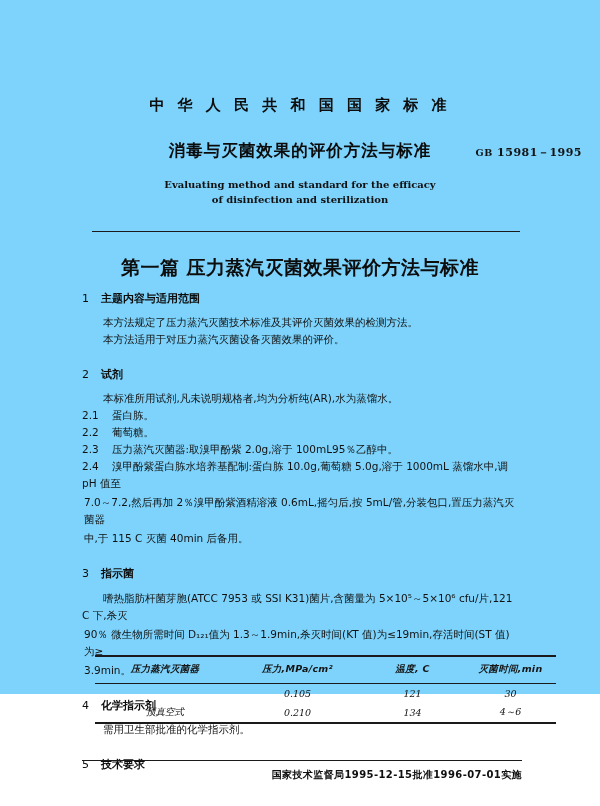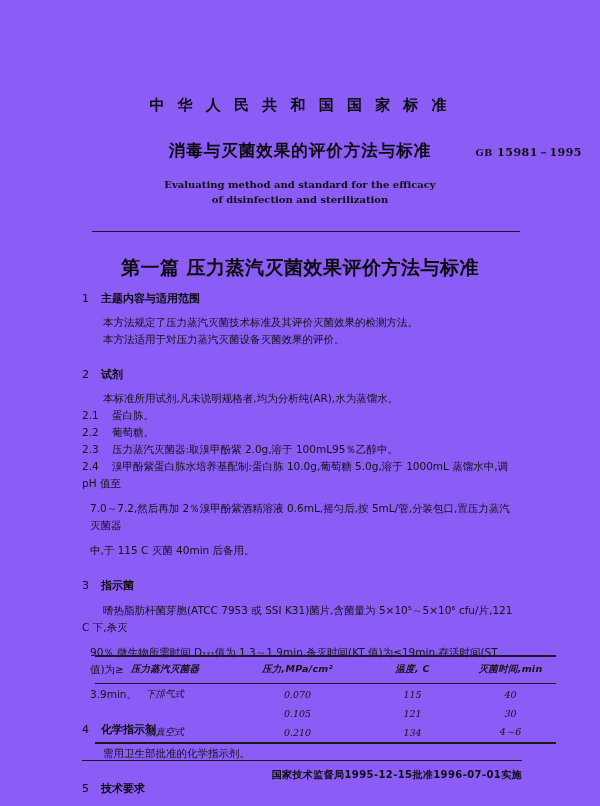--- a/index.html
+++ b/index.html
@@ -13,22 +13,22 @@
     font-family: "DejaVu Sans", "Liberation Sans", sans-serif;
     color: #111111;
     position: relative;
     overflow: hidden;
   }
 
   .page {
     position: absolute;
     left: 0; top: 0;
     width: 600px;
-    height: 806px;
-    background: #8b5cf6;
+    height: 694px;
+    background: #7dd3fc;
   }
 
   
   .masthead {
     position: absolute;
     left: 0;
     top: 96px;
     width: 600px;
     text-align: center;
   }
@@ -134,21 +134,21 @@
     text-indent: 0;
   }
   .subsec .snum {
     display: inline-block;
     width: 30px;
   }
   .hang {
     font-size: 10.5px;
     line-height: 1.62;
     color: #121212;
-    margin: 8px;
+    margin: 2px;
     text-indent: 0;
   }
 
   
   .tbl-wrap {
     position: absolute;
     left: 95px;
     top: 655px;
     width: 461px;
   }
@@ -290,26 +290,20 @@
       <thead>
         <tr>
           <th>压力蒸汽灭菌器</th>
           <th>压力,MPa/cm²</th>
           <th>温度, C</th>
           <th>灭菌时间,min</th>
         </tr>
       </thead>
       <tbody>
         <tr>
-          <td class="cn">下排气式</td>
-          <td>0.070</td>
-          <td>115</td>
-          <td>40</td>
-        </tr>
-        <tr>
           <td class="cn"></td>
           <td>0.105</td>
           <td>121</td>
           <td>30</td>
         </tr>
         <tr>
           <td class="cn">预真空式</td>
           <td>0.210</td>
           <td>134</td>
           <td>4～6</td>

